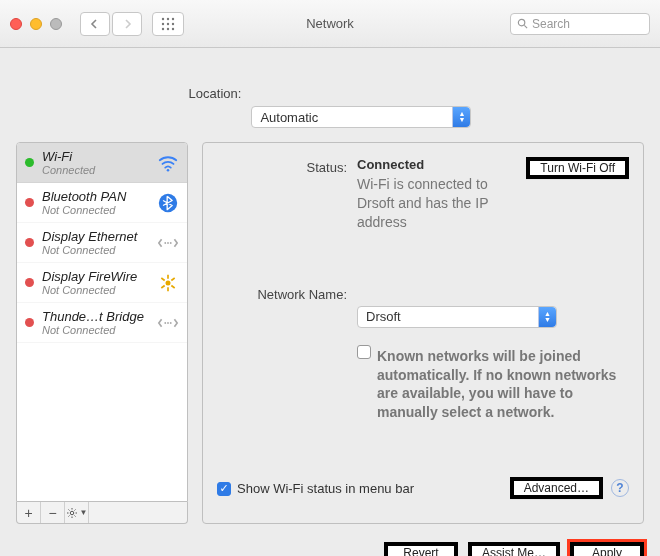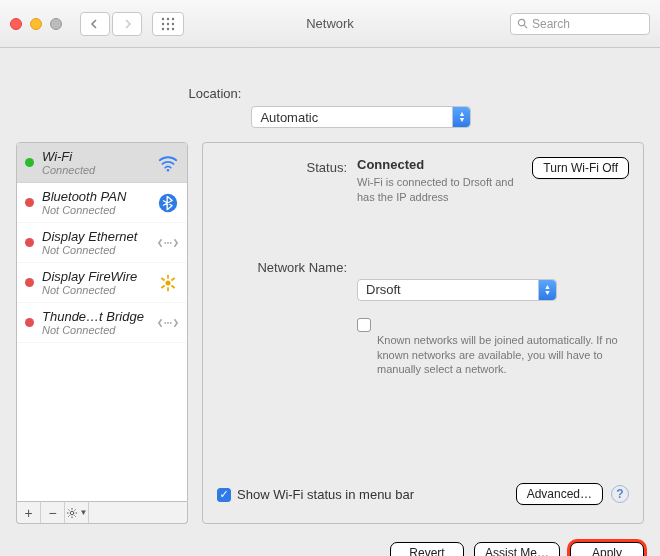--- a/index.html
+++ b/index.html
@@ -161,44 +161,44 @@
     display: flex;
     align-items: center;
     justify-content: center;
   }
   
   .detail {
     flex: 1;
     background: #ececec;
     border: 1px solid #bfbfbf;
     border-radius: 4px;
-    padding: 14px 14px 18px 14px;
+    padding: 14px 14px 24px 14px;
     display: flex;
     flex-direction: column;
   }
   .row {
     display: flex;
     gap: 10px;
     margin-bottom: 8px;
   }
   .row .key {
     width: 130px;
     text-align: right;
     color: #444;
     font-size: 13px;
     padding-top: 3px;
   }
   .row .val { flex: 1; }
   .status-connected { font-weight: 600; font-size: 13px; }
-  .small { font-size: 11px; color: #777; line-height: 1.35; }
+  .small { font-size: 14px; color: #777; line-height: 1.35; }
   .btn {
     height: 22px;
     background: #fff;
-    border: 1px solid #000000;
-    border-radius: 7px;
+    border: 4px solid #000000;
+    border-radius: 0;
     padding: 0 10px;
     font-size: 12px;
     color: #222;
     display: inline-flex;
     align-items: center;
     justify-content: center;
     box-shadow: 0 1px 0 rgba(0,0,0,0.04);
   }
   .checkbox-row { display: flex; align-items: flex-start; gap: 6px; }
   .checkbox {
@@ -422,21 +422,21 @@
         </div>
       </div>
     </div>
 
     <div class="row" style="margin-top:8px;">
       <div class="key"></div>
       <div class="val">
         <div class="checkbox-row">
           <div class="checkbox"></div>
           <div>
-            <div class="small" style="margin-top:16px; max-width:250px;">Known networks will be joined automatically. If no known networks are available, you will have to manually select a network.</div>
+            <div class="small" style="margin-top:3px; max-width:250px;font-weight:bold;">Known networks will be joined automatically. If no known networks are available, you will have to manually select a network.</div>
           </div>
         </div>
       </div>
     </div>
 
     <div class="detail-bottom">
       <div class="checkbox-row" style="align-items:center;">
         <div class="checkbox checked">✓</div>
         <span>Show Wi-Fi status in menu bar</span>
       </div>

